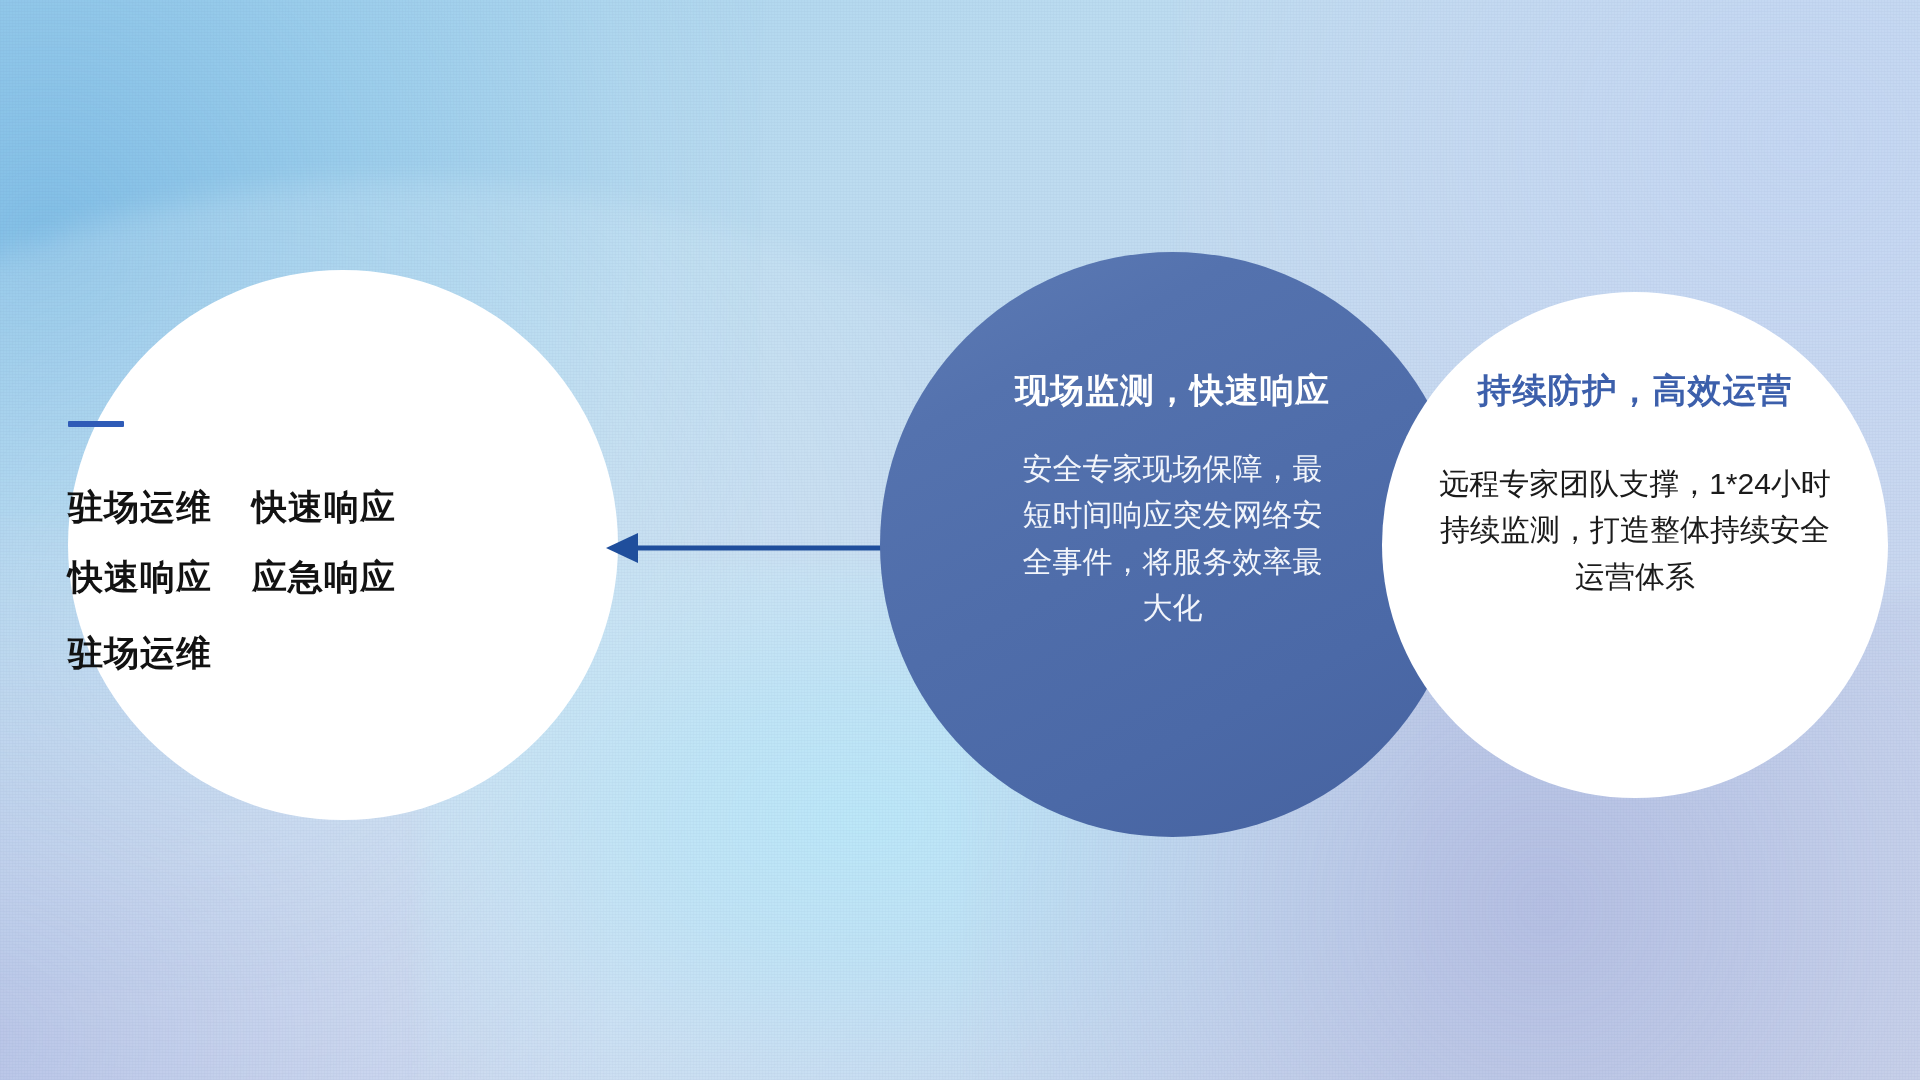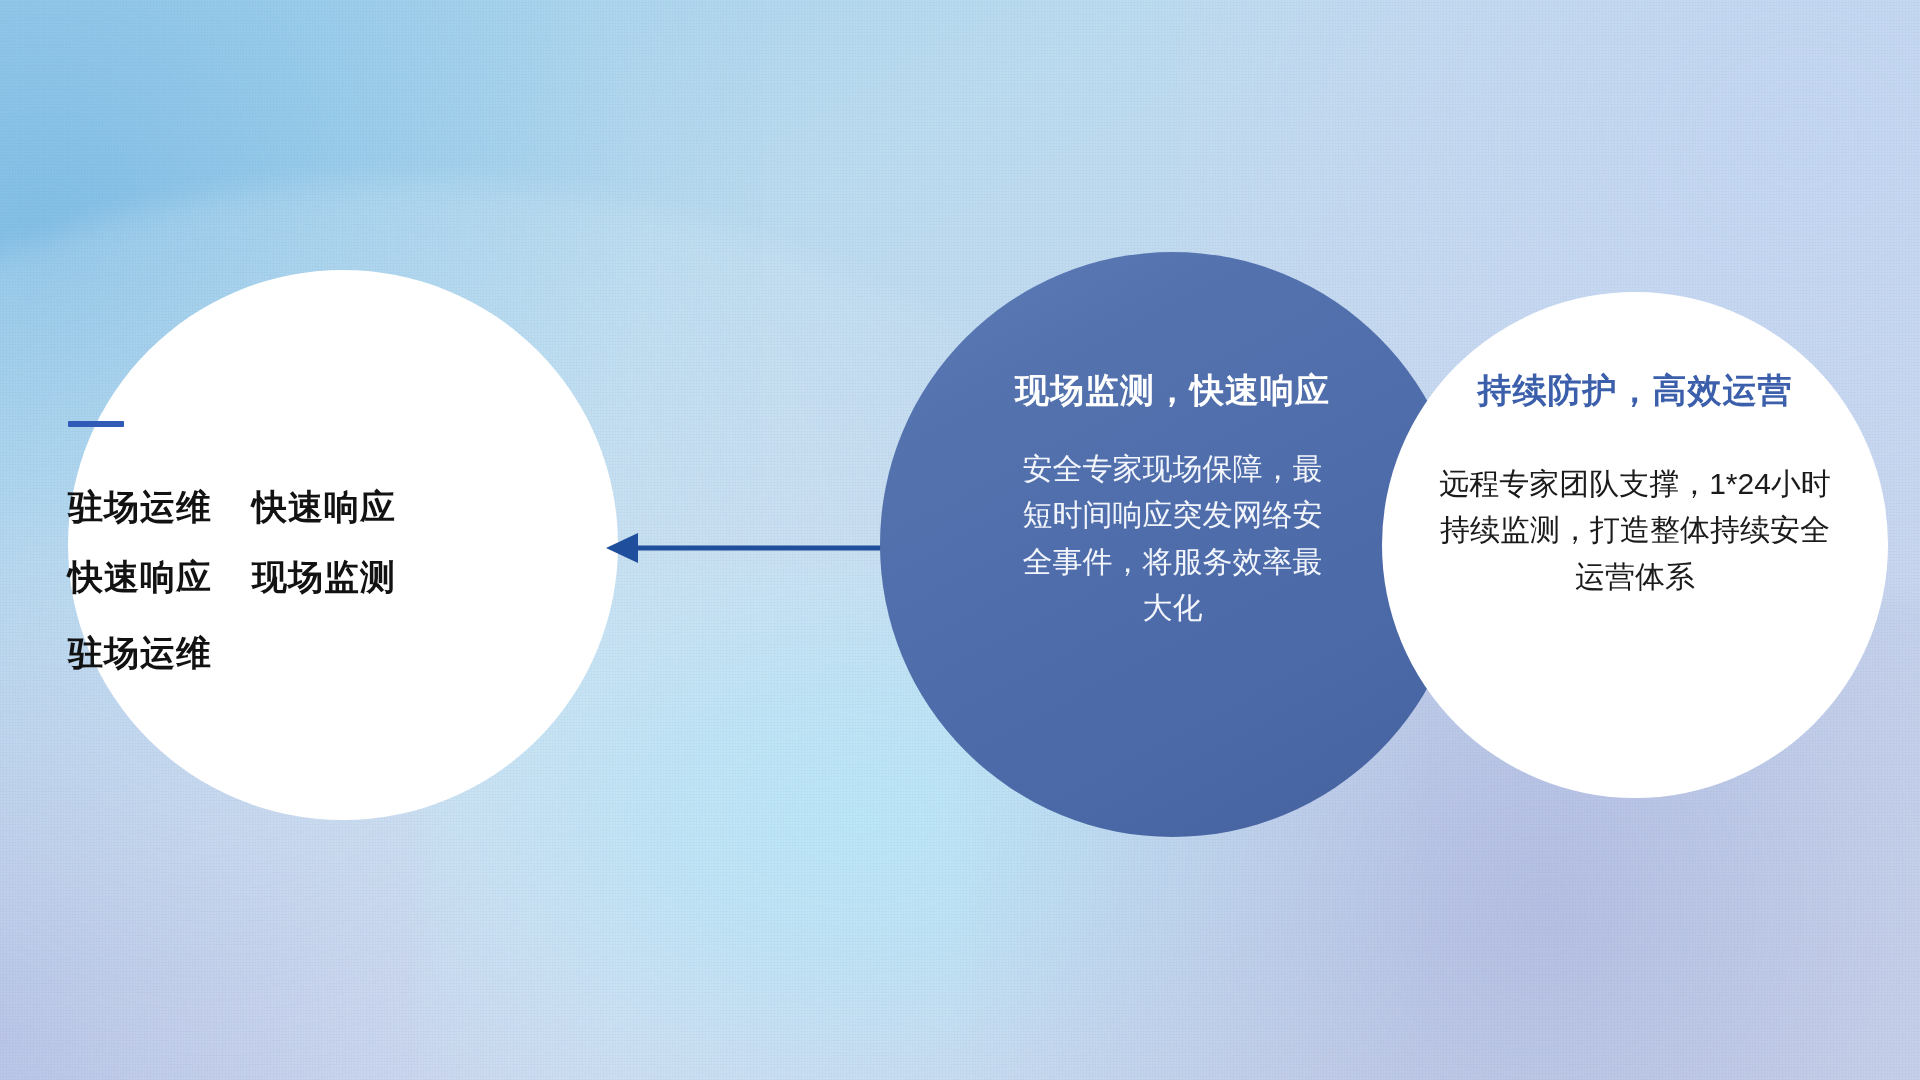--- a/index.html
+++ b/index.html
@@ -267,21 +267,21 @@
     <div class="inner">
       <div class="accent-dash"></div>
 
       <div class="keyword-row">
         <span class="keyword">驻场运维</span>
         <span class="keyword">快速响应</span>
       </div>
 
       <div class="keyword-row">
         <span class="keyword">快速响应</span>
-        <span class="keyword">现场监测</span>
+        <span class="keyword">应急响应</span>
       </div>
 
       <div class="keyword-row single">
         <span class="keyword">驻场运维</span>
       </div>
     </div>
   </div>
 
   <svg id="flow-arrow" viewBox="0 0 310 64">
     <line x1="305" y1="32" x2="30" y2="32" stroke="#1f4e9c" stroke-width="5" stroke-linecap="butt"></line>

